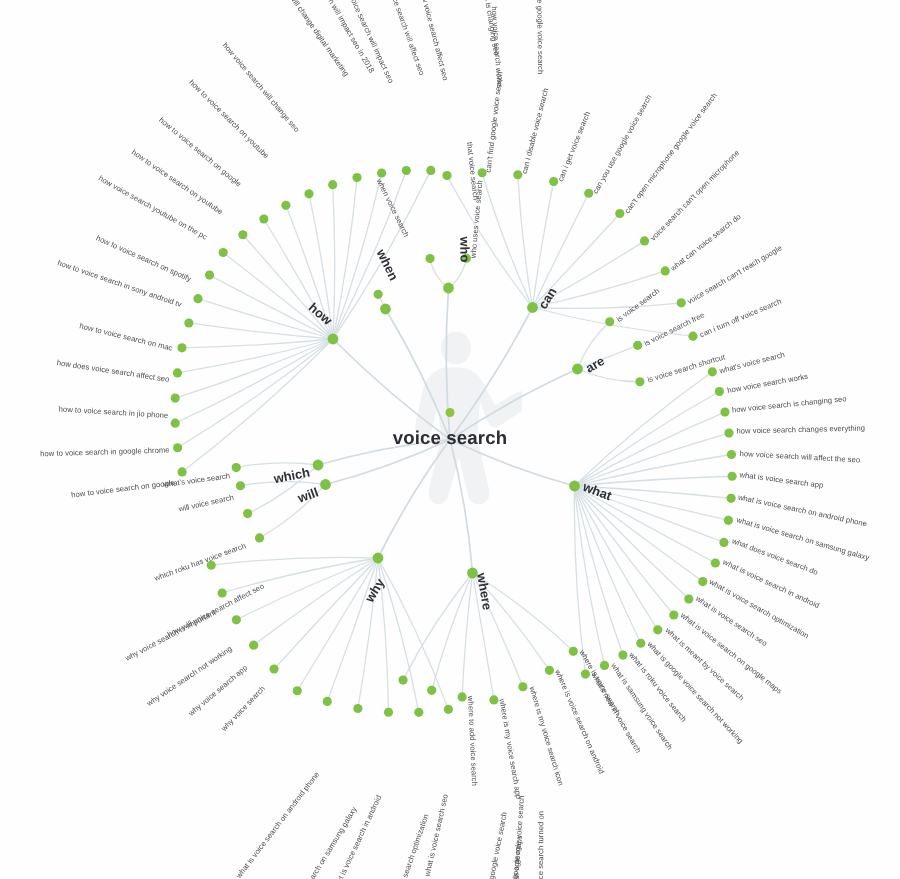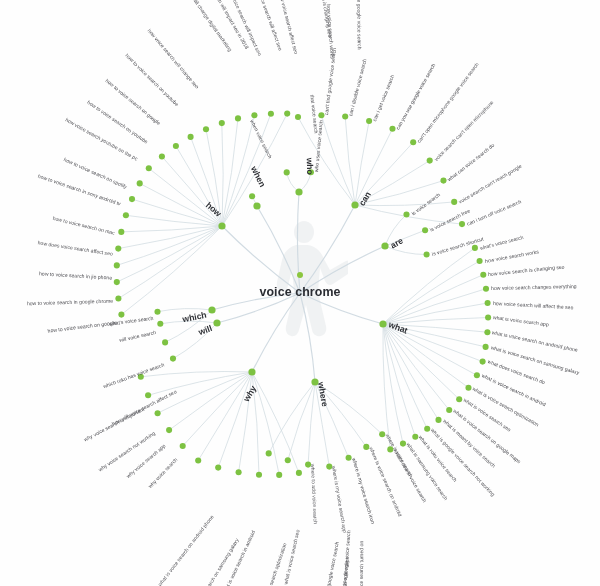--- a/index.html
+++ b/index.html
@@ -293,14 +293,14 @@
       <div class="lbl r" style="left: 135.831px; top: 373.641px; text-align: right; transform: rotate(332.22deg) translate(-100%, 0px); transform-origin: 100% 50%;">why voice search is important</div>
       <div class="hub-lbl" style="left: 246px; top: 366.5px; transform: rotate(301.28deg) translate(-100%, 0px); transform-origin: 100% 50%;">why</div>
       <div class="lbl r" style="left: 167.951px; top: 355.433px; text-align: right; transform: rotate(332.68deg) translate(-100%, 0px); transform-origin: 100% 50%;">how will voice search affect seo</div>
       <div class="lbl r" style="left: 155.349px; top: 320.565px; text-align: right; transform: rotate(347.58deg) translate(-100%, 0px); transform-origin: 100% 50%;">will voice search</div>
       <div class="hub-lbl" style="left: 211px; top: 317.5px; transform: rotate(340.13deg) translate(-100%, 0px); transform-origin: 100% 50%;">will</div>
       <div class="lbl r" style="left: 160.053px; top: 339.187px; text-align: right; transform: rotate(339.9deg) translate(-100%, 0px); transform-origin: 100% 50%;">which roku has voice search</div>
       <div class="lbl r" style="left: 152.528px; top: 308.547px; text-align: right; transform: rotate(352.5deg) translate(-100%, 0px); transform-origin: 100% 50%;">what's voice search</div>
       <div class="hub-lbl" style="left: 206px; top: 304.5px; transform: rotate(349.07deg) translate(-100%, 0px); transform-origin: 100% 50%;">which</div>
     </div>
 
-  <div id="center-title" style="top: 285px;">voice chrome</div>
+  <div id="center-title" style="top: 285px;">voice search</div>
 </div>
 
 </body></html>

